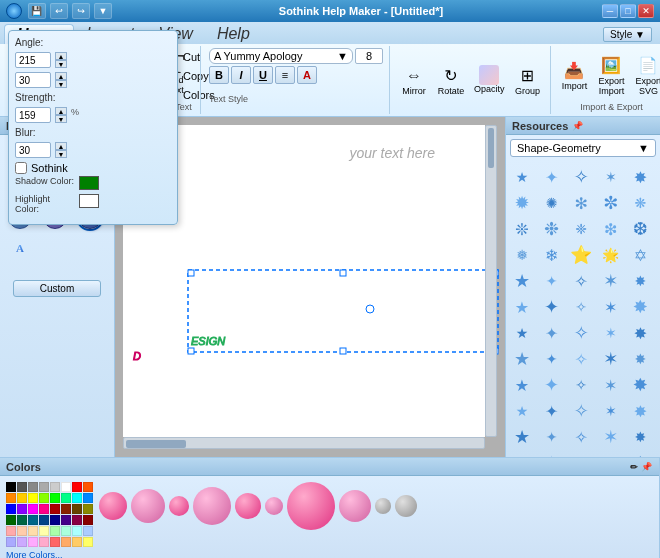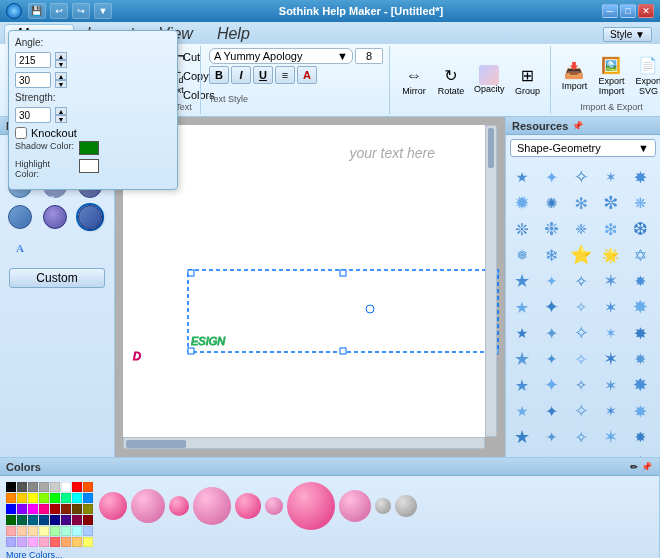--- a/index.html
+++ b/index.html
@@ -178,27 +178,27 @@
       border-radius: 50%;
       cursor: pointer;
       border: 2px solid transparent;
       display: flex; align-items: center; justify-content: center;
     }
     .effect-btn.selected { border-color: #0060c0; }
     .effect-circle {
       width: 24px; height: 24px; border-radius: 50%;
     }
     .custom-btn {
-      margin: 0 auto;
+      margin: 12px auto;
       padding: 2px 26px;
       background: linear-gradient(to bottom, #e8f4ff, #c0d8f0);
       border: 1px solid #80b0d0;
       border-radius: 3px;
       cursor: pointer;
-      font-size: 12px;
+      font-size: 10px;
     }
     .text-effect-btn {
       width: 28px; height: 28px;
       display: flex; align-items: center; justify-content: center;
       font-size: 18px; font-weight: bold;
       cursor: pointer;
     }
     
     .effect-popup {
       position: absolute;
@@ -580,29 +580,40 @@
         <input class="popup-input" value="30" style="width: 36px;">
         <div class="popup-spinner">
           <div class="spin-btn">▲</div>
           <div class="spin-btn">▼</div>
         </div>
       </div>
       <div class="popup-row">
         <span class="popup-label">Strength:</span>
       </div>
       <div class="popup-row">
+        <input class="popup-input" value="159" style="width: 36px;">
+        <div class="popup-spinner">
+          <div class="spin-btn">▲</div>
+          <div class="spin-btn">▼</div>
+        </div>
+        <span class="popup-unit">%</span>
+      </div>
+      <div class="popup-row">
+        <span class="popup-label">Blur:</span>
+      </div>
+      <div class="popup-row">
         <input class="popup-input" value="30" style="width: 36px;">
         <div class="popup-spinner">
           <div class="spin-btn">▲</div>
           <div class="spin-btn">▼</div>
         </div>
       </div>
       <div class="popup-checkbox-row">
         <input type="checkbox" id="knockout" style="">
-        <label for="knockout">Knockout</label>
+        <label for="knockout">Sothink</label>
       </div>
       <div class="popup-row">
         <span class="popup-label" style="font-size:9px;">Shadow Color:</span>
         <div class="color-swatch" style="background:#008000;"></div>
       </div>
       <div class="popup-row">
         <span class="popup-label" style="font-size:9px;">Highlight Color:</span>
         <div class="color-swatch" style="background:white;"></div>
       </div>
     </div>

